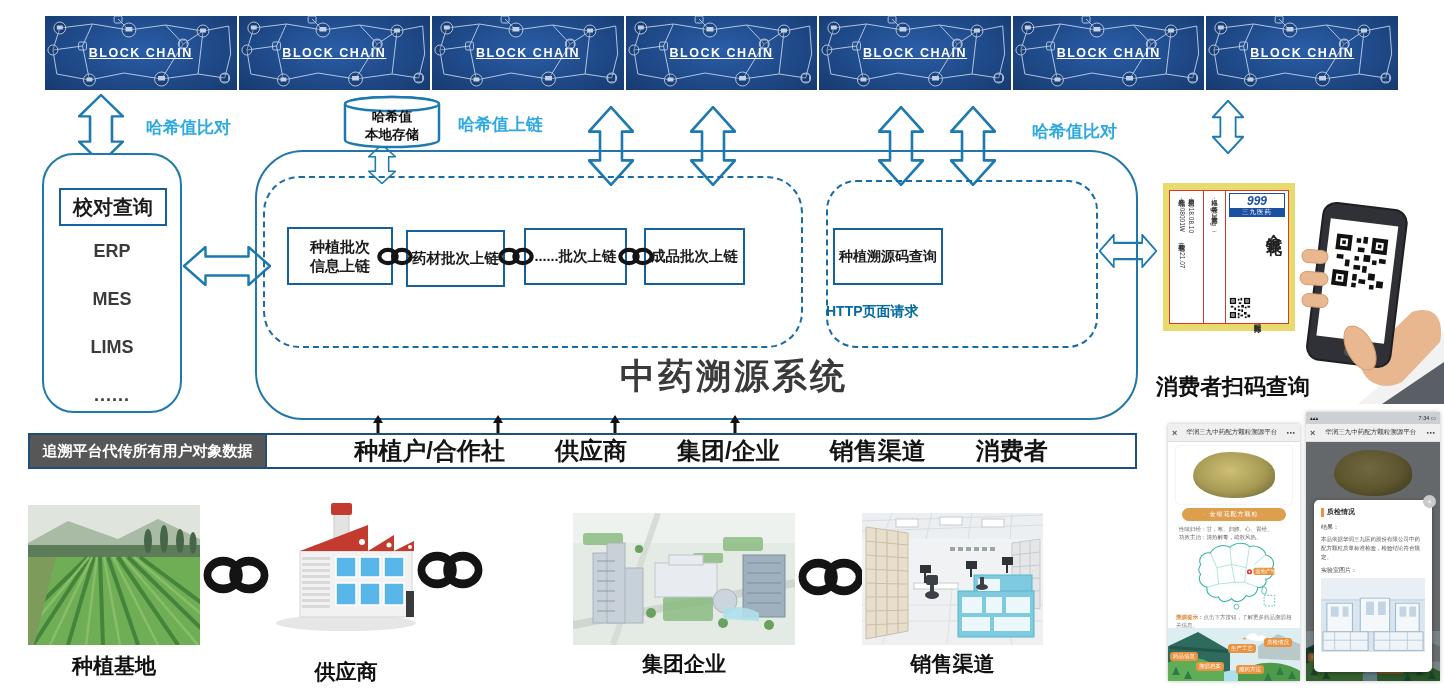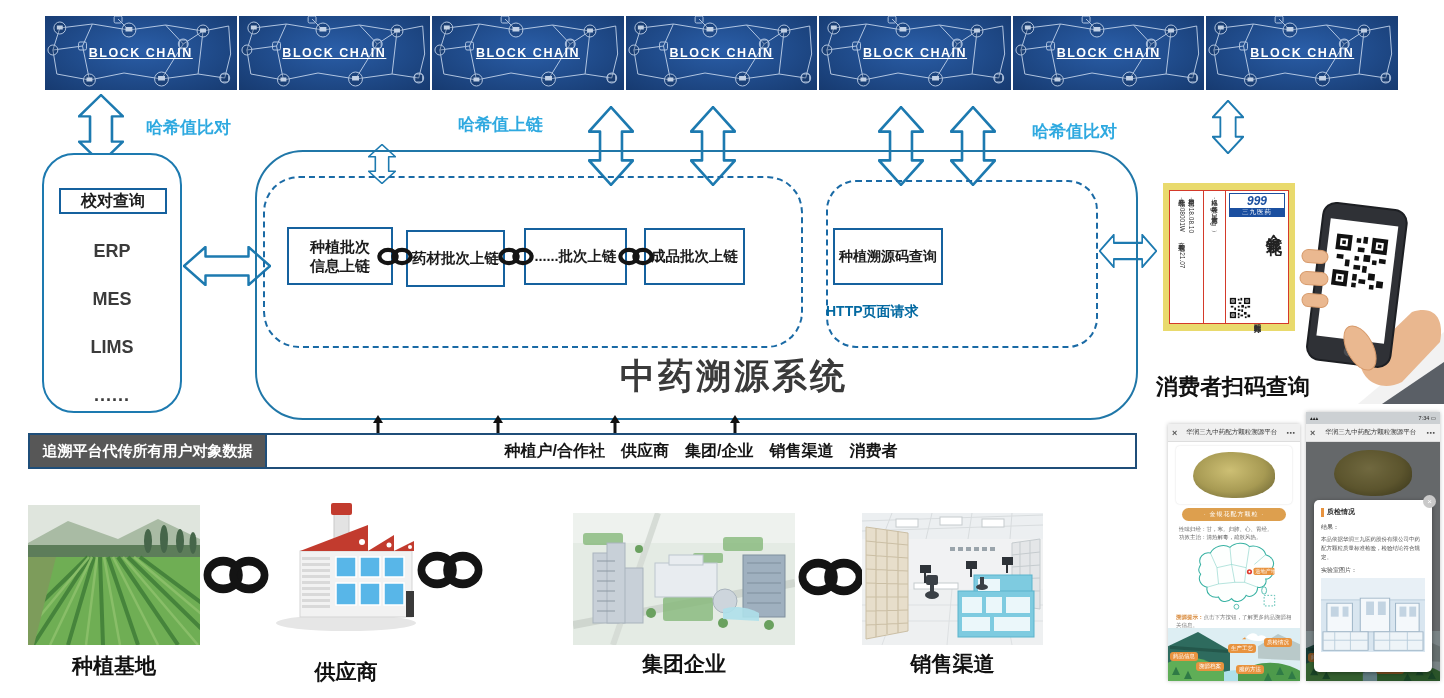--- a/index.html
+++ b/index.html
@@ -12,21 +12,21 @@
   .bc-net{position:absolute;left:0;top:0;width:100%;height:100%;}
   .bc-label{position:absolute;left:0;top:0;width:100%;height:100%;display:flex;align-items:center;justify-content:center;color:#fff;font-weight:bold;font-size:12.5px;letter-spacing:1.5px;text-decoration:underline;}
   
   .blue-label{color:#2ea9e0;font-weight:bold;font-size:17px;white-space:nowrap;}
   .nodebox{border:2.5px solid #15619e;background:#fff;display:flex;align-items:center;justify-content:center;text-align:center;font-weight:bold;color:#1c1c1c;box-sizing:border-box;}
   .dashedbox{border:2.5px dashed #1a6aa5;border-radius:36px;box-sizing:border-box;}
   .pre{white-space:pre-line;}
   
   #userbar{left:28px;top:433px;width:1109px;height:36px;border:2.5px solid #1f4e79;box-sizing:border-box;display:flex;background:#fff;}
   #userbar .seg-gray{width:235px;background:#575757;color:#fff;font-weight:bold;font-size:15px;display:flex;align-items:center;justify-content:center;border-right:2.5px solid #1f4e79;}
-  #userbar .seg-white{flex:1;display:flex;align-items:center;justify-content:center;gap:16px;font-weight:bold;font-size:16px;color:#141414;}
+  #userbar .seg-white{flex:1;display:flex;align-items:center;justify-content:center;gap:50px;font-weight:bold;font-size:24px;color:#141414;}
   .entity-label{font-size:21px;font-weight:bold;color:#111;text-align:center;}
   
   #labelcard{left:1163px;top:183px;width:132px;height:148px;background:#e9da6d;box-sizing:border-box;padding:7px 6px;}
   #labelcard .inner{width:100%;height:100%;background:#fff;border:1.5px solid #d43a2a;box-sizing:border-box;display:flex;}
   .vtext{writing-mode:vertical-rl;font-size:6.5px;color:#333;line-height:1.5;}
   #labelcard .col1{width:34px;border-right:1px solid #d43a2a;display:flex;justify-content:center;padding-top:3px;box-sizing:border-box;}
   #labelcard .col2{width:22px;border-right:1px solid #d43a2a;display:flex;justify-content:center;padding-top:3px;box-sizing:border-box;}
   #labelcard .col3{flex:1;position:relative;}
   .brandbox{position:absolute;top:2px;left:3px;right:3px;height:24px;border:1px solid #1b4fa0;box-sizing:border-box;}
   .brand999{display:block;text-align:center;font-size:12px;font-weight:bold;font-style:italic;color:#1b4fa0;line-height:14px;}
@@ -251,23 +251,31 @@
       <use href="#g-harrow"></use>
     </svg>
   <svg class="abs" style="left:1099px;top:234px;width:58px;height:34px" viewBox="0 0 90 40" preserveAspectRatio="none">
       <use href="#g-harrow"></use>
     </svg>
 
   <div class="abs blue-label" style="left:146px;top:116px">哈希值比对</div>
   <div class="abs blue-label" style="left:458px;top:113px">哈希值上链</div>
   <div class="abs blue-label" style="left:1032px;top:120px">哈希值比对</div>
 
+  <div class="abs" style="left:343px;top:95px;width:98px;height:54px">
+    <svg width="98" height="54" viewBox="0 0 98 54">
+      <path d="M2 9 A47 7 0 0 1 96 9 V45 A47 7 0 0 1 2 45 Z" fill="#fff" stroke="#1d7ab0" stroke-width="2.5"></path>
+      <ellipse cx="49" cy="9" rx="47" ry="7" fill="#fff" stroke="#1d7ab0" stroke-width="2.5"></ellipse>
+    </svg>
+    <div class="abs pre" style="left:0;top:13px;width:98px;text-align:center;font-size:13.5px;font-weight:bold;color:#111;line-height:1.3">哈希值
+本地存储</div>
+  </div>
 
   <div class="abs" style="left:42px;top:153px;width:140px;height:260px;border:2px solid #1d7ab0;border-radius:32px;box-sizing:border-box;background:#fff">
-    <div class="nodebox abs" style="left:15px;top:33px;width:108px;height:26px;font-size:16px">校对查询</div>
+    <div class="nodebox abs" style="left:15px;top:33px;width:108px;height:38px;font-size:20px">校对查询</div>
     <div class="abs" style="left:0;top:86px;width:100%;display:flex;flex-direction:column;align-items:center;gap:27px;font-weight:bold;font-size:18px;color:#3b3b3b">
       <span>ERP</span>
       <span>MES</span>
       <span>LIMS</span>
       <span style="letter-spacing:1px">......</span>
     </div>
   </div>
 
   <div class="abs" style="left:255px;top:150px;width:883px;height:270px;border:2px solid #2077a8;border-radius:48px;box-sizing:border-box"></div>
   <div class="abs dashedbox" style="left:263px;top:176px;width:540px;height:172px"></div>

